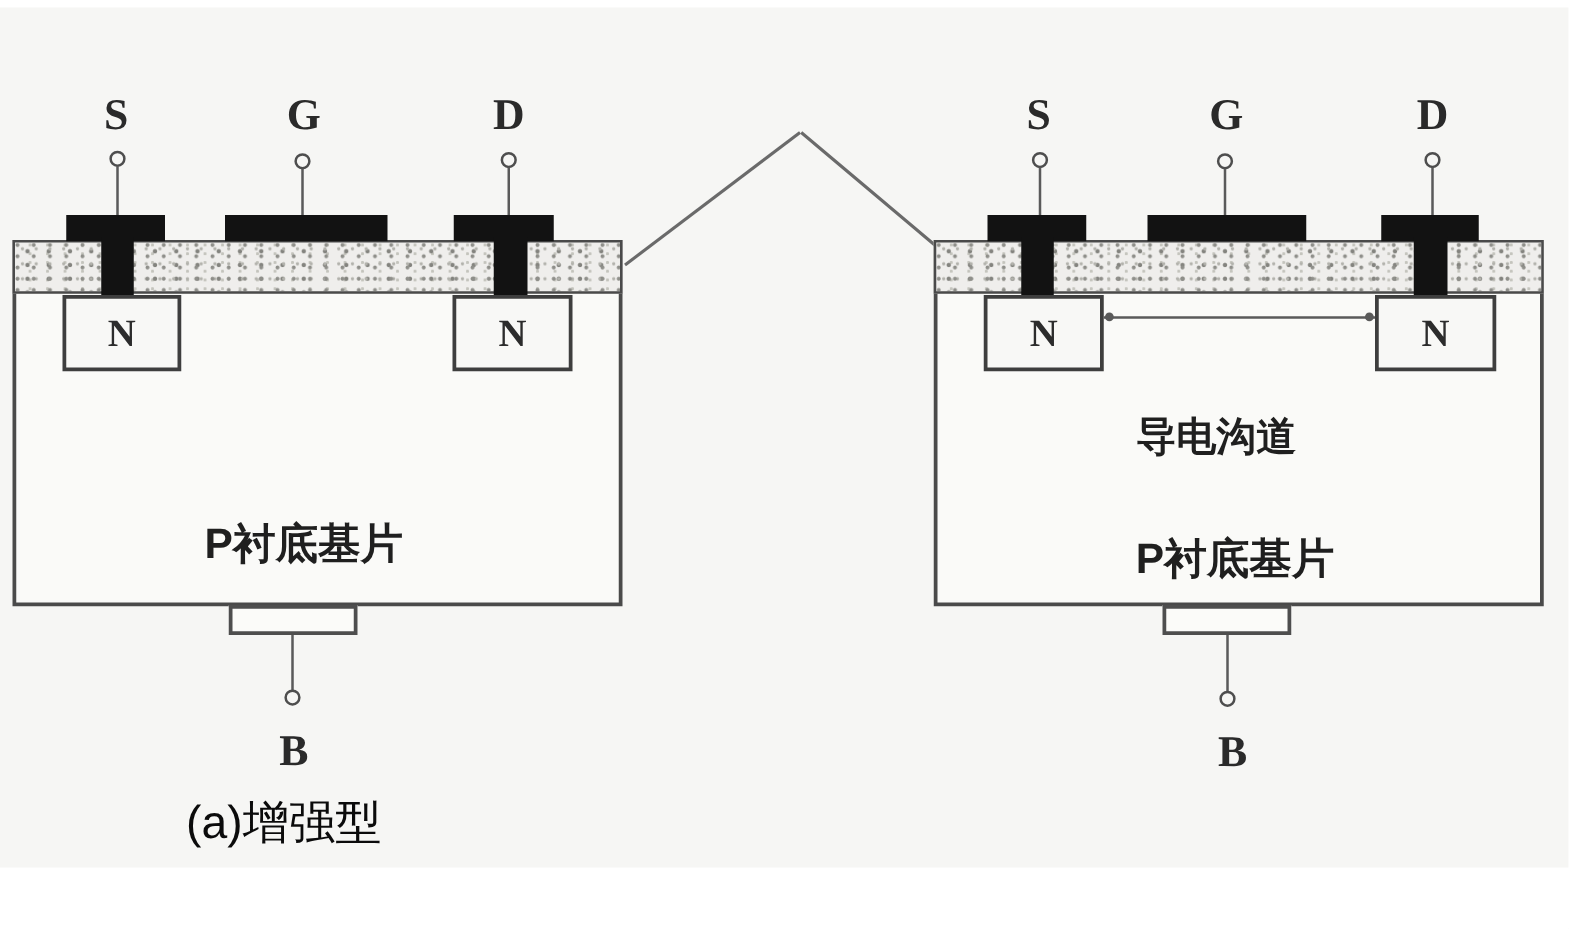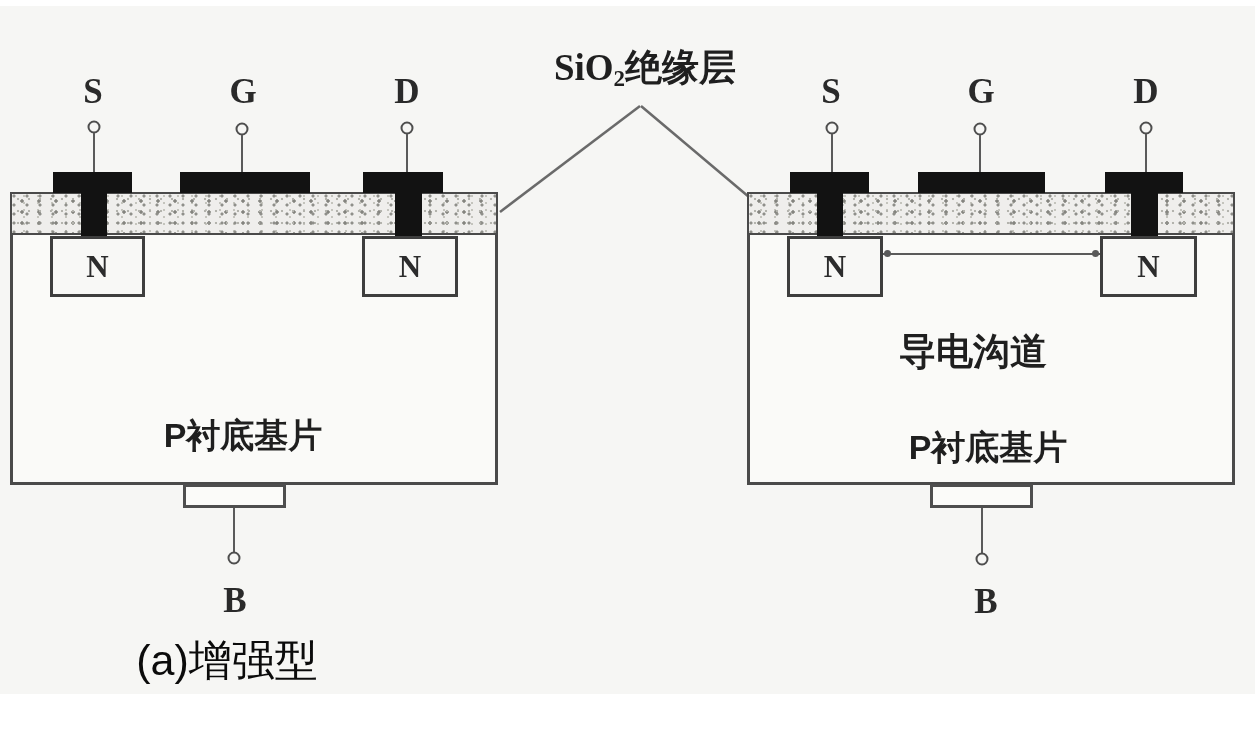--- a/index.html
+++ b/index.html
@@ -39,46 +39,43 @@
   .nbox{
     border:3px solid #3e3e3e;background:#f8f8f6;box-sizing:border-box;
     display:flex;align-items:center;justify-content:center;
     font-family:"Liberation Serif","DejaVu Serif",serif;
     font-size:31px;font-weight:600;color:#2c2c2c;
   }
   .contact{
     border:3px solid #4e4e4e;background:#fbfbf9;box-sizing:border-box;
   }
   .cn-label{
-    font-weight:bold;font-size:37px;line-height:1;color:#1f1f1f;
+    font-weight:bold;font-size:32px;line-height:1;color:#1f1f1f;
     transform:translateX(-50%);white-space:nowrap;
     font-family:"Liberation Sans",sans-serif;
   }
   .caption{
-    font-size:43px;line-height:1;color:#0b0b0b;
+    font-size:37px;line-height:1;color:#0b0b0b;
     transform:translateX(-50%);white-space:nowrap;
     font-family:"Liberation Sans",sans-serif;
   }
   .sio-label{
     transform:translateX(-50%);white-space:nowrap;color:#1f1f1f;
     font-weight:bold;font-size:37px;line-height:1;
   }
   .sio-label .formula{font-family:"Liberation Serif","DejaVu Serif",serif;}
   .sio-label .sub{font-size:23px;vertical-align:-6px;}
   svg.overlay{position:absolute;left:0;top:0;pointer-events:none;}
 </style>
 </head>
 <body>
 
 <div class="canvas">
   <div class="scanbg"></div>
 
-  <div class="abs sio-label" style="left:645px;top:49px;">
-    <span class="formula">SiO</span><span class="formula sub">2</span><span>绝缘层</span>
-  </div>
   <svg class="overlay" width="1255" height="743">
     <line x1="640" y1="106" x2="500" y2="212" stroke="#6a6a6a" stroke-width="2.5"></line>
     <line x1="641" y1="106" x2="749" y2="197" stroke="#6a6a6a" stroke-width="2.5"></line>
     <line x1="963" y1="254" x2="915" y2="328" stroke="#6f6f6f" stroke-width="2.5"></line>
   </svg>
 
   <div class="abs letter" style="left:93px;top:74px;">S</div>
   <div class="abs letter" style="left:243px;top:74px;">G</div>
   <div class="abs letter" style="left:407px;top:74px;">D</div>
 

